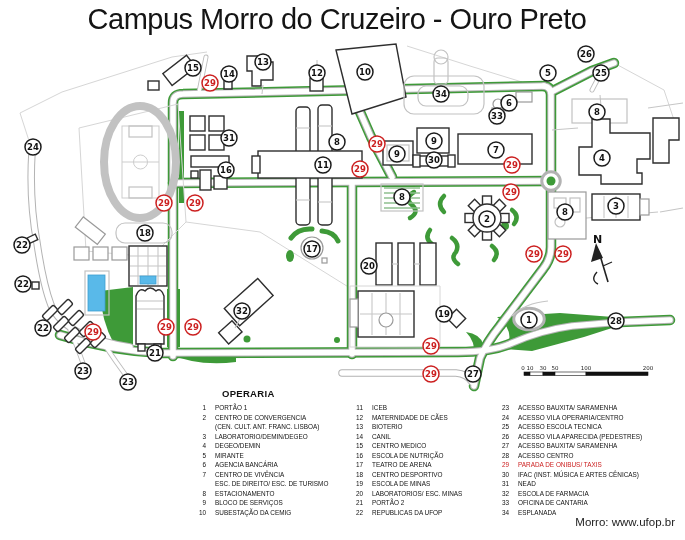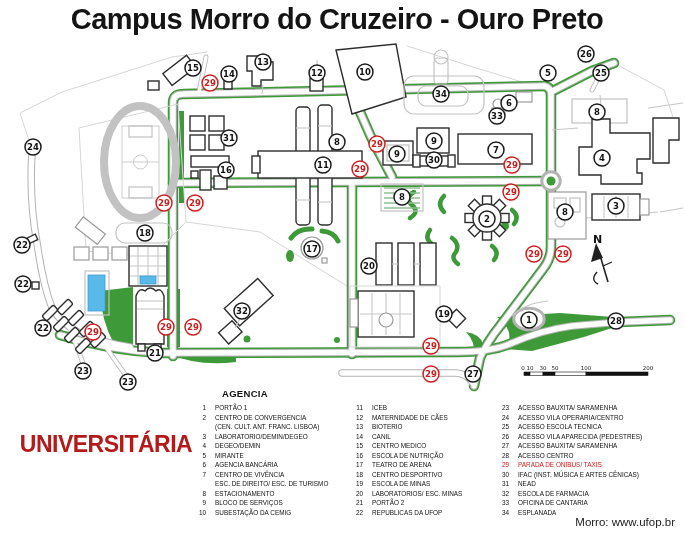--- a/index.html
+++ b/index.html
@@ -1,19 +1,19 @@
 <!DOCTYPE html>
 <html><head>
 <meta charset="utf-8">
 <style>
   html,body{margin:0;padding:0;background:#fff;}
   body{width:685px;height:540px;position:relative;overflow:hidden;
        font-family:"Liberation Sans","DejaVu Sans",sans-serif;color:#111;}
   .page-title{position:absolute;top:3px;left:0;width:674px;text-align:center;
-       font-size:29px;font-weight:700;letter-spacing:-0.5px;color:#141414;white-space:nowrap;}
+       font-size:29px;font-weight:400;letter-spacing:-0.5px;color:#141414;white-space:nowrap;}
   #map-svg{position:absolute;left:0;top:0;}
 
   
   .bnd{stroke:#d6d6d6;stroke-width:1;fill:none;}
   .road-g{stroke:#3e9a38;stroke-width:10.5;fill:none;stroke-linecap:round;stroke-linejoin:round;}
   .road-e{stroke:#b3b3b3;stroke-width:7.5;fill:none;stroke-linecap:round;stroke-linejoin:round;}
   .road-f{stroke:#ffffff;stroke-width:5.5;fill:none;stroke-linecap:round;stroke-linejoin:round;}
   .road-e2{stroke:#bdbdbd;stroke-width:5;fill:none;stroke-linecap:round;}
   .road-f2{stroke:#ffffff;stroke-width:3.2;fill:none;stroke-linecap:round;}
   .road-thin{stroke:#c6c6c6;stroke-width:1.1;fill:none;}
@@ -559,21 +559,21 @@
         <text x="530" y="369.5" class="scale-lbl">10</text>
         <text x="543" y="369.5" class="scale-lbl">30</text>
         <text x="555" y="369.5" class="scale-lbl">50</text>
         <text x="586" y="369.5" class="scale-lbl">100</text>
         <text x="648" y="369.5" class="scale-lbl">200</text>
       </g>
   </g>
 </svg>
 
 <div class="legend">
-  <div class="legend-title">AGENCIA</div>
+  <div class="legend-title">OPERARIA</div>
   <div class="lg-col" id="legend-col-1">
       <div class="lg-row">
         <span class="lg-num">1</span>
         <span class="lg-lbl">PORTÃO 1</span>
       </div>
       <div class="lg-row">
         <span class="lg-num">2</span>
         <span class="lg-lbl">CENTRO DE CONVERGENCIA</span>
       </div>
       <div class="lg-row">
@@ -713,16 +713,15 @@
         <span class="lg-lbl">OFICINA DE CANTARIA</span>
       </div>
       <div class="lg-row">
         <span class="lg-num">34</span>
         <span class="lg-lbl">ESPLANADA</span>
       </div>
     </div>
 </div>
 
 <div class="footer-left">
-  <div>UNIVERSITÁRIA</div>
 </div>
 
 <div class="source">Morro: www.ufop.br</div>
 
 </body></html>

